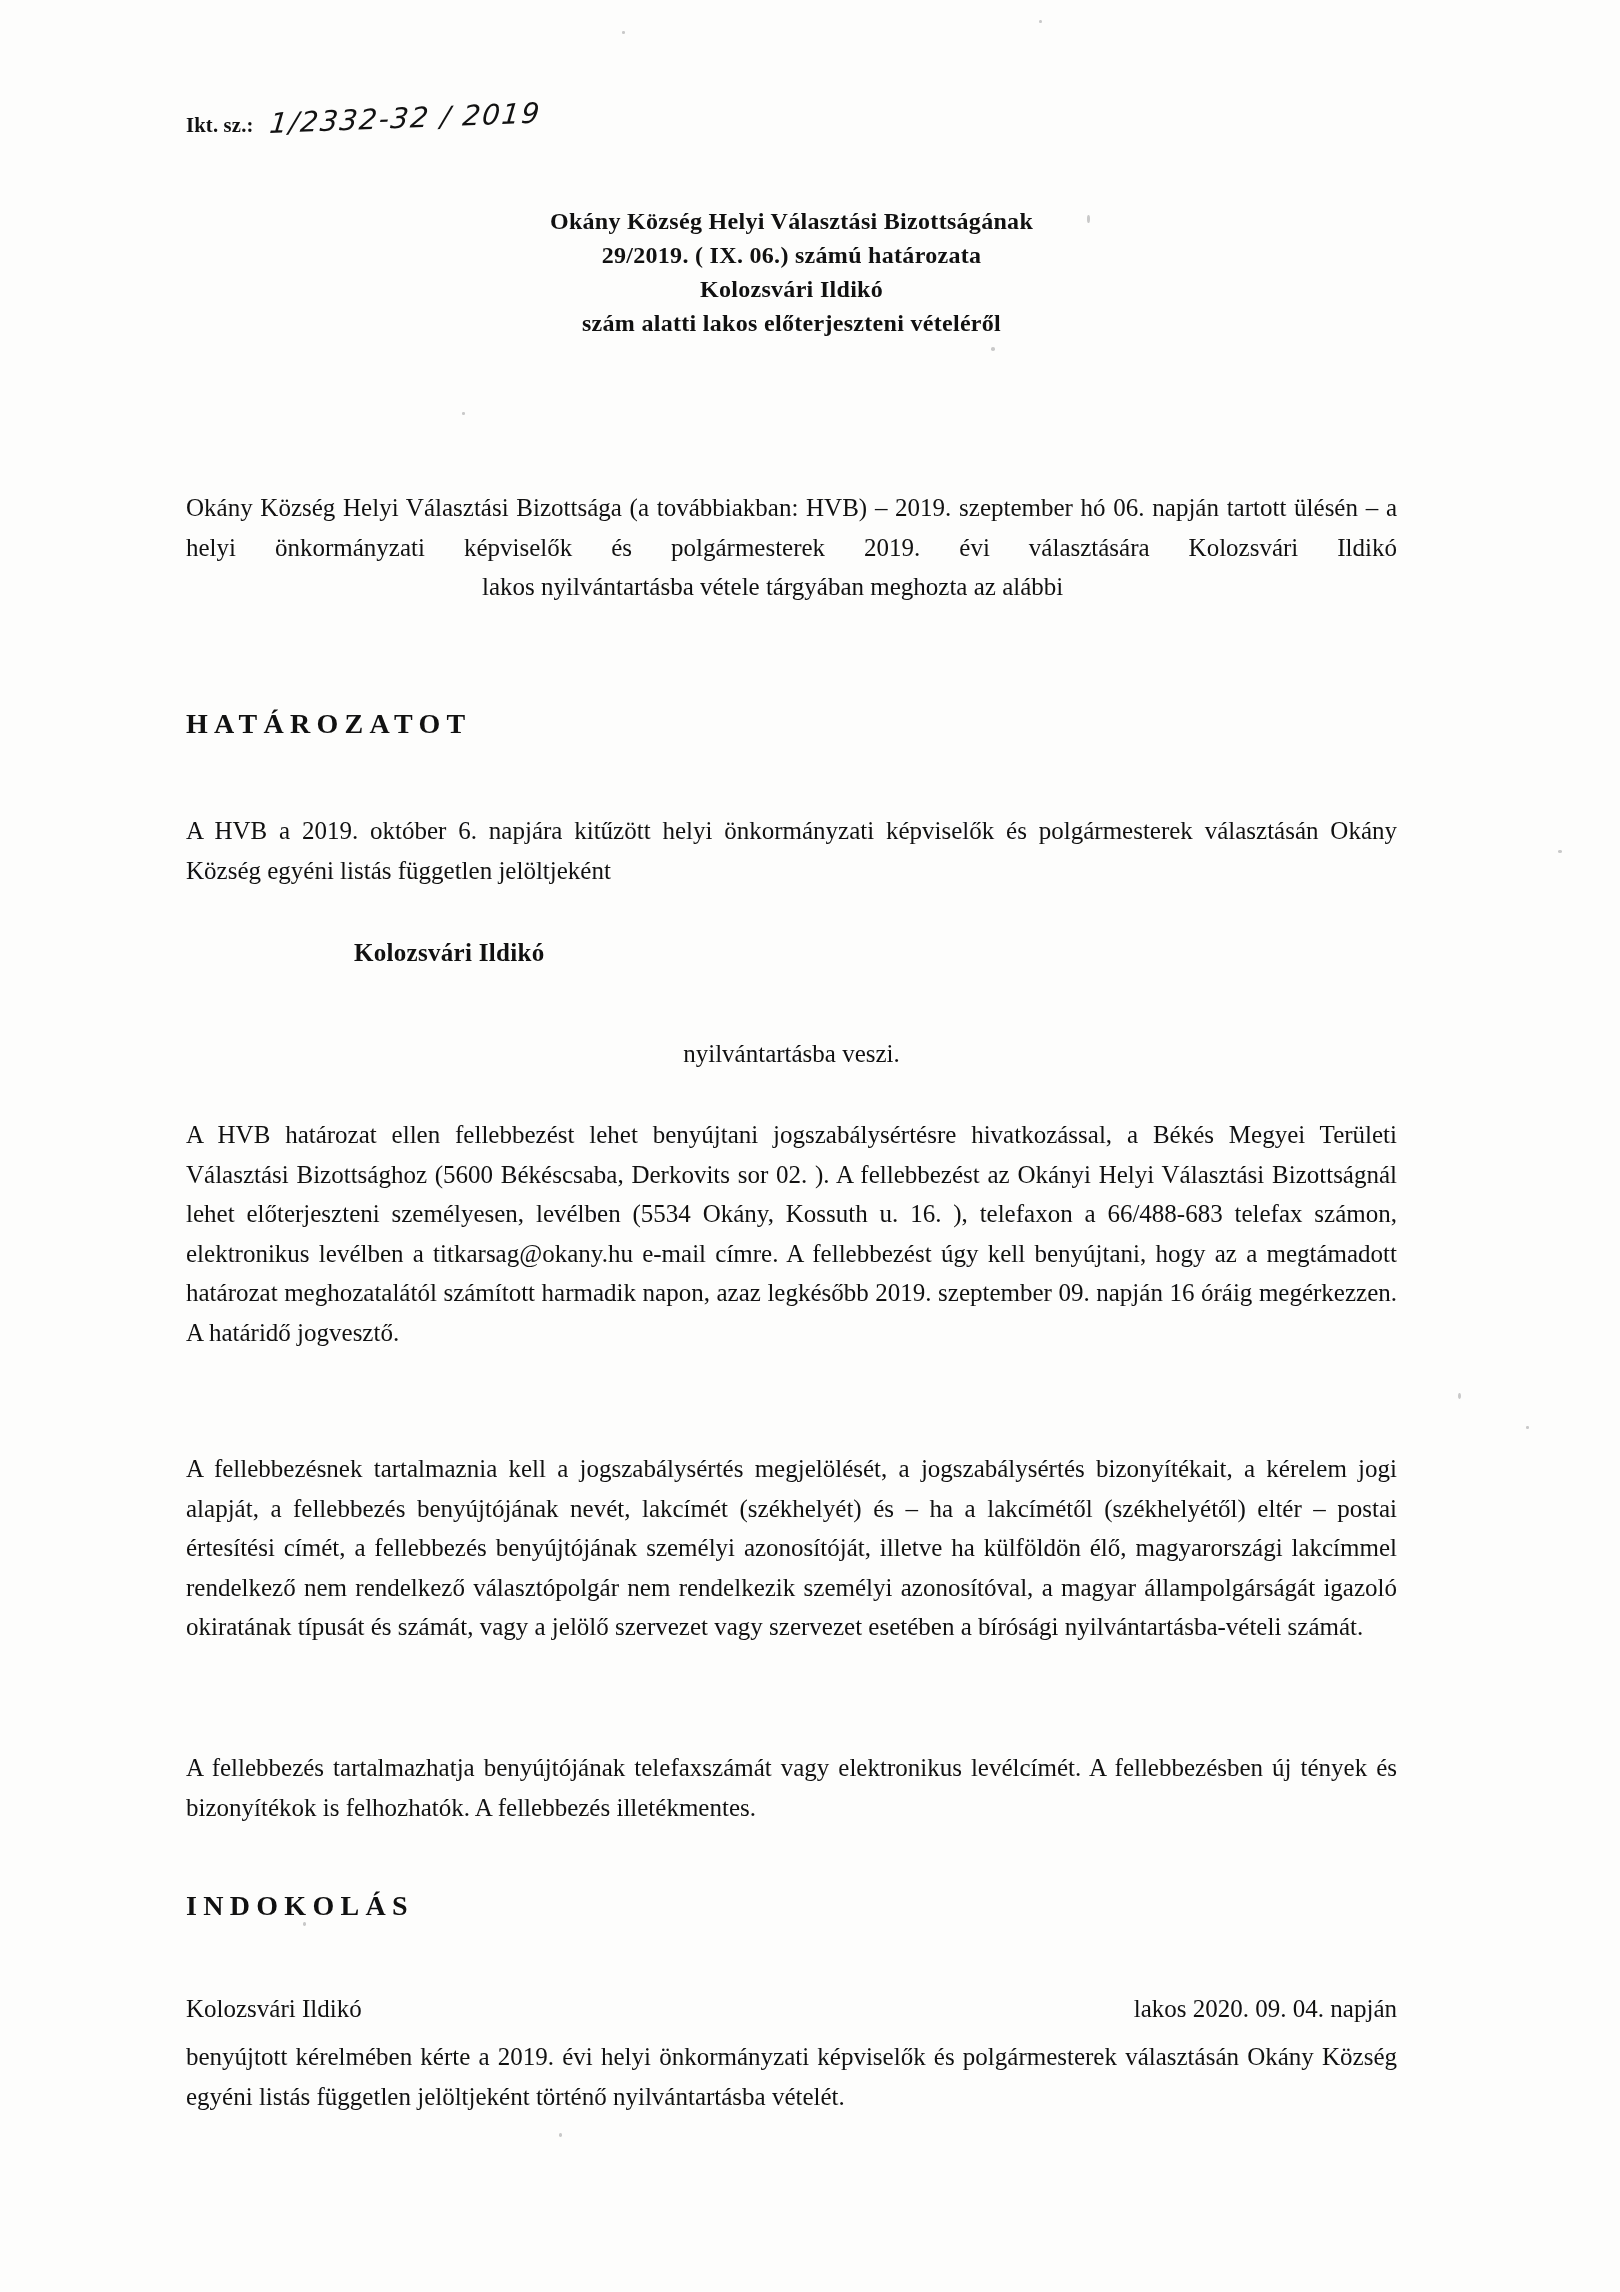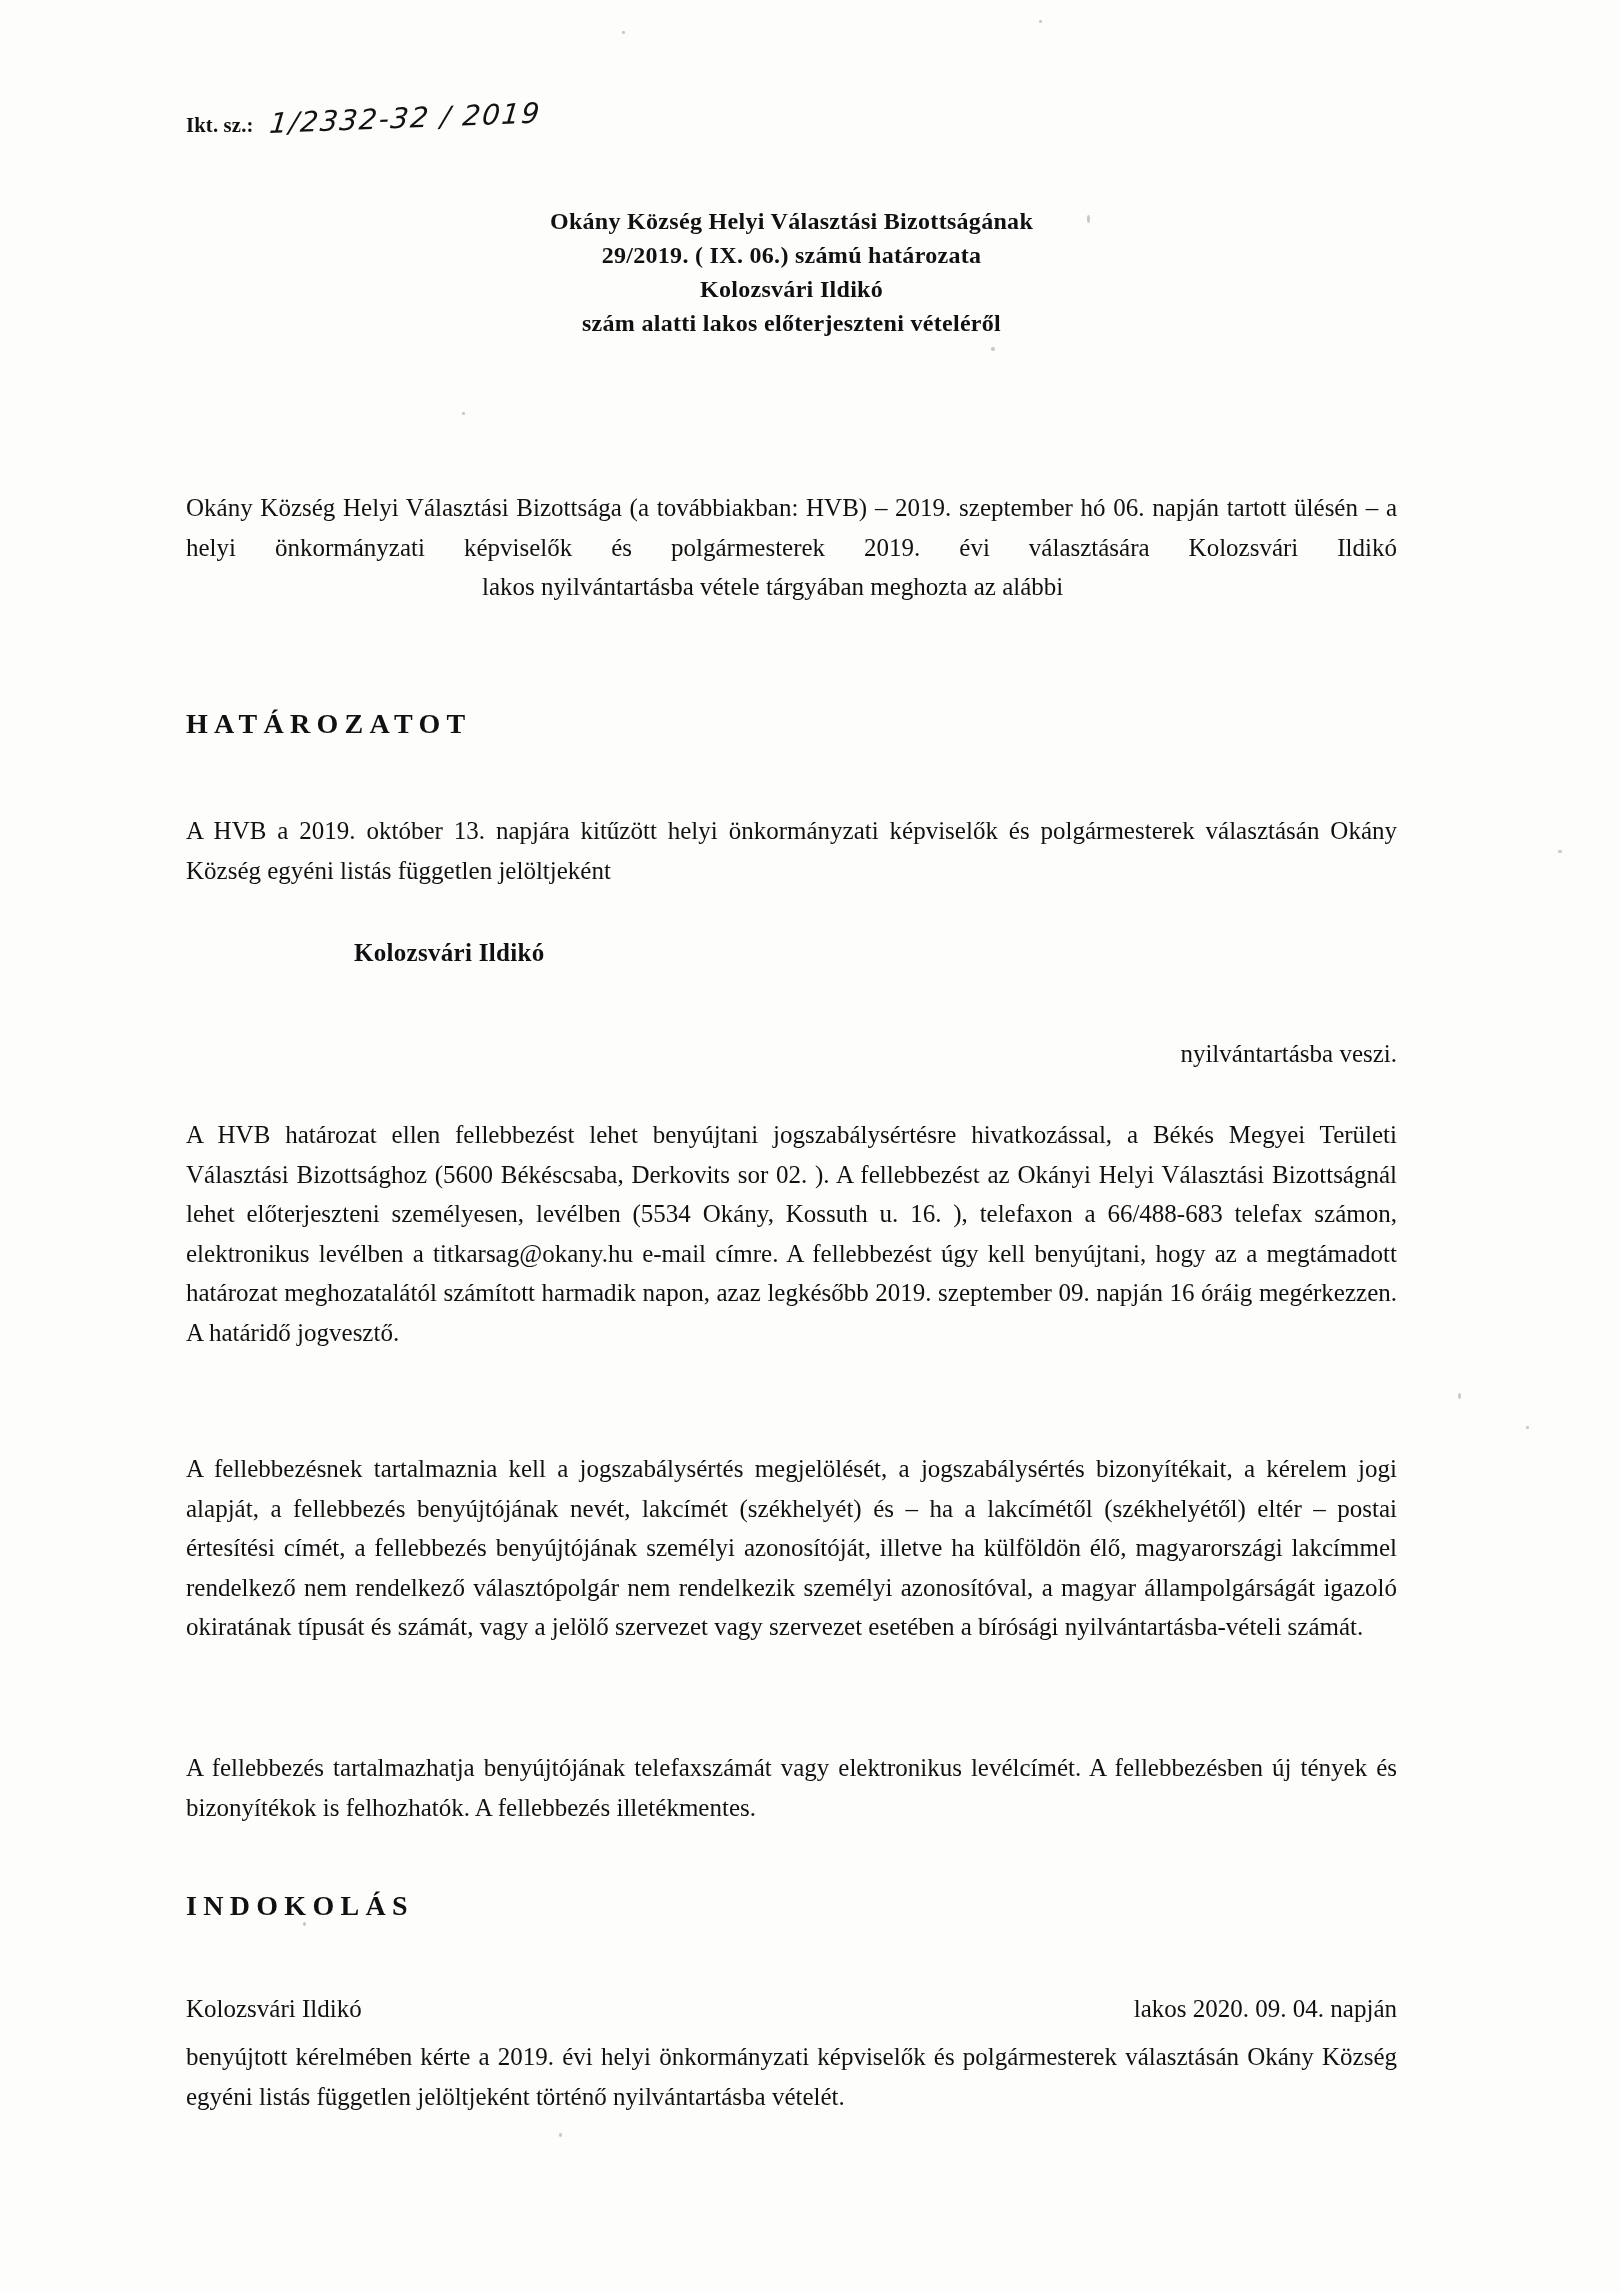--- a/index.html
+++ b/index.html
@@ -74,21 +74,21 @@
 
   
   .para {
     position: absolute;
     width: 1211px;
     font-size: 25px;
     line-height: 1.58;
     text-align: justify;
     text-justify: inter-word;
   }
-  .para.no-justify { text-align: right; }
+  .para.no-justify { text-align: center; }
 
   .gap-inline {
     display: inline-block;
     width: 296px;
   }
 
   
   .heading-spaced {
     position: absolute;
     width: 1211px;
@@ -143,21 +143,21 @@
       <span class="tline">Kolozsvári Ildikó</span>
       <span class="tline">szám alatti lakos előterjeszteni vételéről</span>
     </div>
 
     <div class="para" style="top:488px;">
       <span>Okány Község Helyi Választási Bizottsága (a továbbiakban: HVB) – 2019. szeptember hó 06. napján tartott ülésén – a helyi önkormányzati képviselők és polgármesterek 2019. évi választására Kolozsvári Ildikó</span><span class="gap-inline"></span><span>lakos nyilvántartásba vétele tárgyában meghozta az alábbi</span>
     </div>
 
     <div class="heading-spaced" style="top:708px;">HATÁROZATOT</div>
 
-    <div class="para" style="top:811px;">A HVB a 2019. október 13. napjára kitűzött helyi önkormányzati képviselők és polgármesterek választásán Okány Község egyéni listás független jelöltjeként</div>
+    <div class="para" style="top:811px;">A HVB a 2019. október 6. napjára kitűzött helyi önkormányzati képviselők és polgármesterek választásán Okány Község egyéni listás független jelöltjeként</div>
 
     <div class="name-indent" style="top:939px;">Kolozsvári Ildikó</div>
 
     <div class="para no-justify" style="top:1034px;">nyilvántartásba veszi.</div>
 
     <div class="para" style="top:1115px;">A HVB határozat ellen fellebbezést lehet benyújtani jogszabálysértésre hivatkozással, a Békés Megyei Területi Választási Bizottsághoz (5600 Békéscsaba, Derkovits sor 02. ). A fellebbezést az Okányi Helyi Választási Bizottságnál lehet előterjeszteni személyesen, levélben (5534 Okány, Kossuth u. 16. ), telefaxon a 66/488-683 telefax számon, elektronikus levélben a titkarsag@okany.hu e-mail címre. A fellebbezést úgy kell benyújtani, hogy az a megtámadott határozat meghozatalától számított harmadik napon, azaz legkésőbb 2019. szeptember 09. napján 16 óráig megérkezzen. A határidő jogvesztő.</div>
 
     <div class="para" style="top:1449px;">A fellebbezésnek tartalmaznia kell a jogszabálysértés megjelölését, a jogszabálysértés bizonyítékait, a kérelem jogi alapját, a fellebbezés benyújtójának nevét, lakcímét (székhelyét) és – ha a lakcímétől (székhelyétől) eltér – postai értesítési címét, a fellebbezés benyújtójának személyi azonosítóját, illetve ha külföldön élő, magyarországi lakcímmel rendelkező nem rendelkező választópolgár nem rendelkezik személyi azonosítóval, a magyar állampolgárságát igazoló okiratának típusát és számát, vagy a jelölő szervezet vagy szervezet esetében a bírósági nyilvántartásba-vételi számát.</div>
 
     <div class="para" style="top:1748px;">A fellebbezés tartalmazhatja benyújtójának telefaxszámát vagy elektronikus levélcímét. A fellebbezésben új tények és bizonyítékok is felhozhatók. A fellebbezés illetékmentes.</div>

